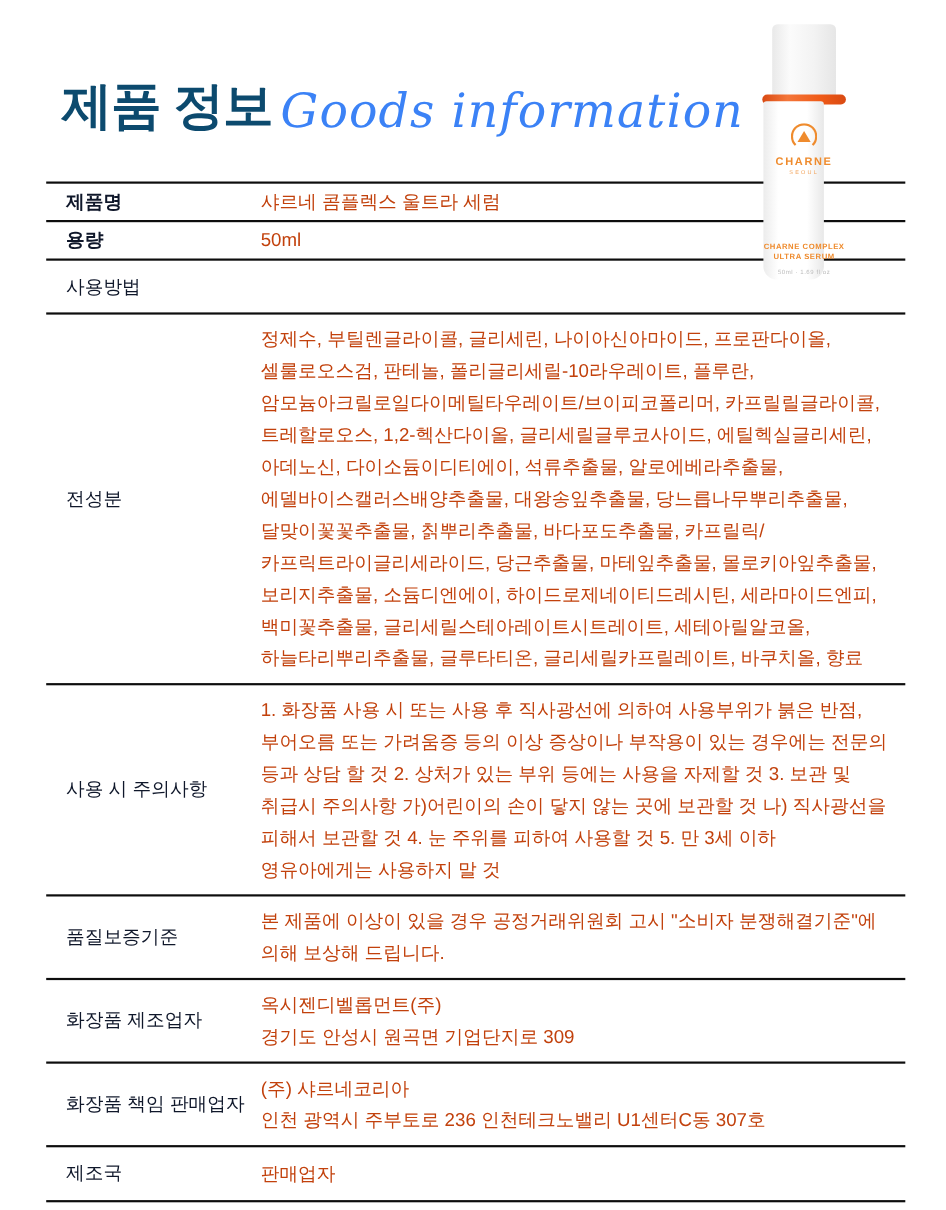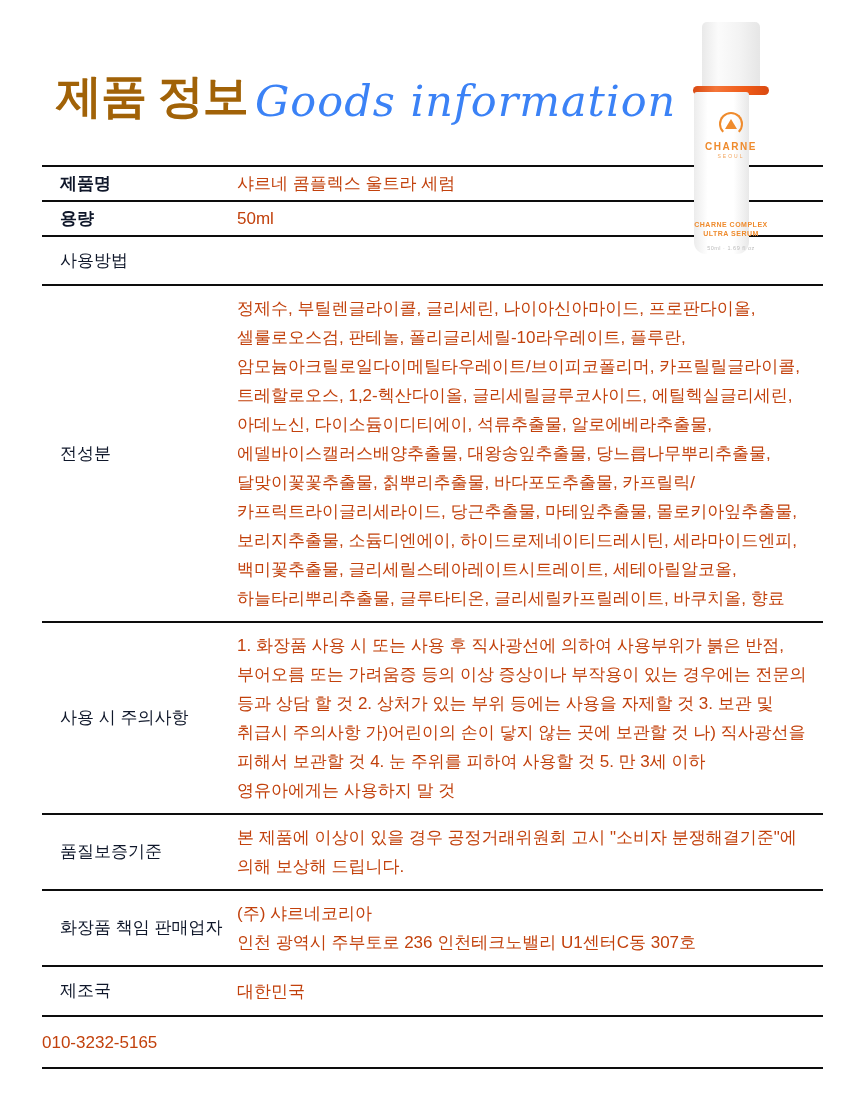--- a/index.html
+++ b/index.html
@@ -1,21 +1,21 @@
 <!DOCTYPE html>
 <html><head>
 <meta charset="utf-8">
 <style>
   html,body{margin:0;padding:0;background:#ffffff;}
   .page{position:relative;width:860px;height:1100px;background:#ffffff;overflow:hidden;
         font-family:"Liberation Sans","DejaVu Sans",sans-serif;color:#1a1a1a;}
 
   
   .title-ko{position:absolute;left:56px;top:66px;font-size:46px;font-weight:800;
-            letter-spacing:-1px;color:#a16207;}
+            letter-spacing:-1px;color:#0c4a6e;}
   .title-en{position:absolute;left:255px;top:76px;font-size:43px;font-style:italic;
             font-family:"DejaVu Serif","Liberation Serif",serif;color:#3b82f6;
             letter-spacing:1px;white-space:nowrap;}
 
   
   .info-table{position:absolute;left:42px;top:165px;width:781px;
               border-top:2px solid #0d0d0d;border-bottom:2px solid #0d0d0d;}
   .row{display:flex;align-items:center;}
   .row + .row{border-top:2px solid #0d0d0d;}
   .cell{box-sizing:border-box;}
@@ -95,30 +95,35 @@
       <div class="cell label">사용 시 주의사항</div>
       <div class="cell val">1. 화장품 사용 시 또는 사용 후 직사광선에 의하여 사용부위가 붉은 반점, 부어오름 또는 가려움증 등의 이상 증상이나 부작용이 있는 경우에는 전문의 등과 상담 할 것 2. 상처가 있는 부위 등에는 사용을 자제할 것 3. 보관 및 취급시 주의사항 가)어린이의 손이 닿지 않는 곳에 보관할 것 나) 직사광선을 피해서 보관할 것 4. 눈 주위를 피하여 사용할 것 5. 만 3세 이하 영유아에게는 사용하지 말 것</div>
     </div>
 
     <div class="row" style="min-height:64px">
       <div class="cell label">품질보증기준</div>
       <div class="cell val">본 제품에 이상이 있을 경우 공정거래위원회 고시 "소비자 분쟁해결기준"에
 의해 보상해 드립니다.</div>
     </div>
 
+    <div class="row" style="min-height:63px">
+      <div class="cell label">화장품 제조업자</div>
+      <div class="cell val">옥시젠디벨롭먼트(주)
+경기도 안성시 원곡면 기업단지로 309</div>
+    </div>
 
     <div class="row" style="min-height:60px">
       <div class="cell label">화장품 책임 판매업자</div>
       <div class="cell val">(주) 샤르네코리아
 인천 광역시 주부토로 236 인천테크노밸리 U1센터C동 307호</div>
     </div>
 
     <div class="row" style="min-height:48px">
       <div class="cell label">제조국</div>
-      <div class="cell val">대한민국</div>
+      <div class="cell val">판매업자</div>
     </div>
 
     <div class="row" style="min-height:50px">
 
       <div class="cell val">010-3232-5165</div>
     </div>
 
   </div>
 </div>
 

